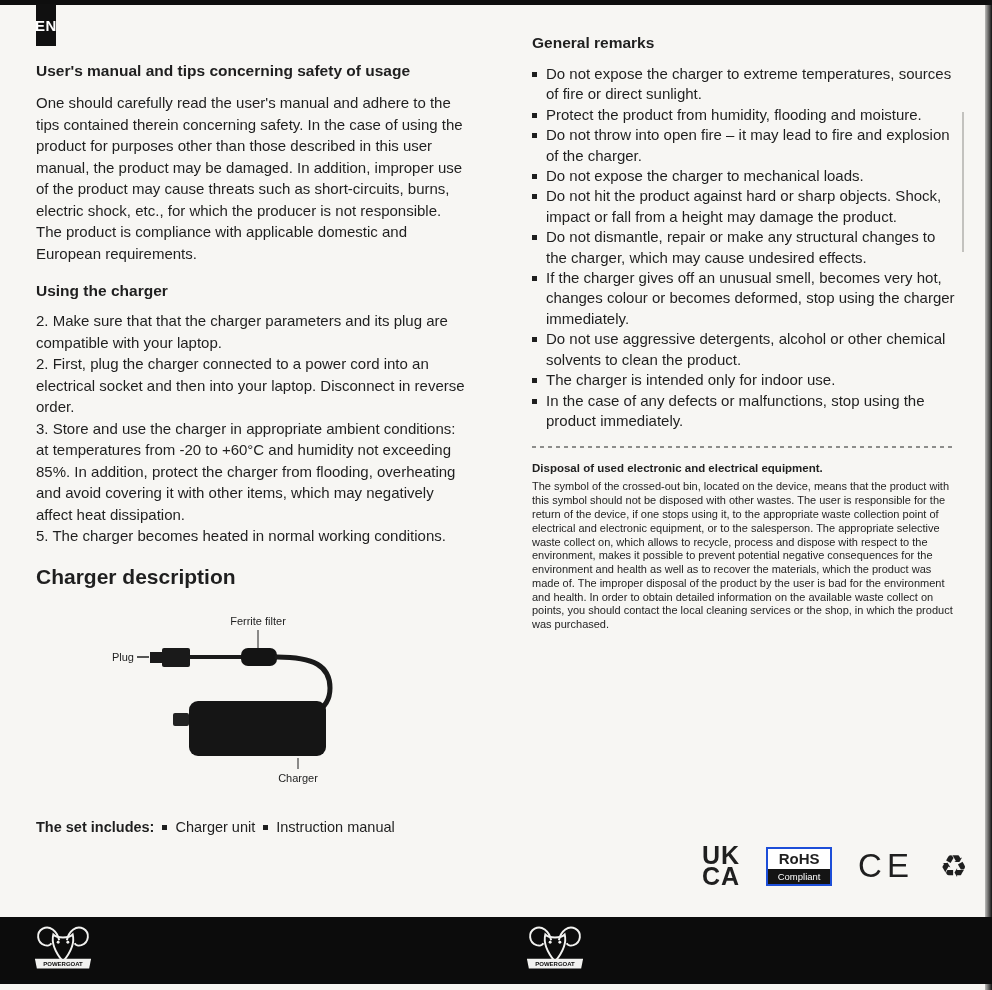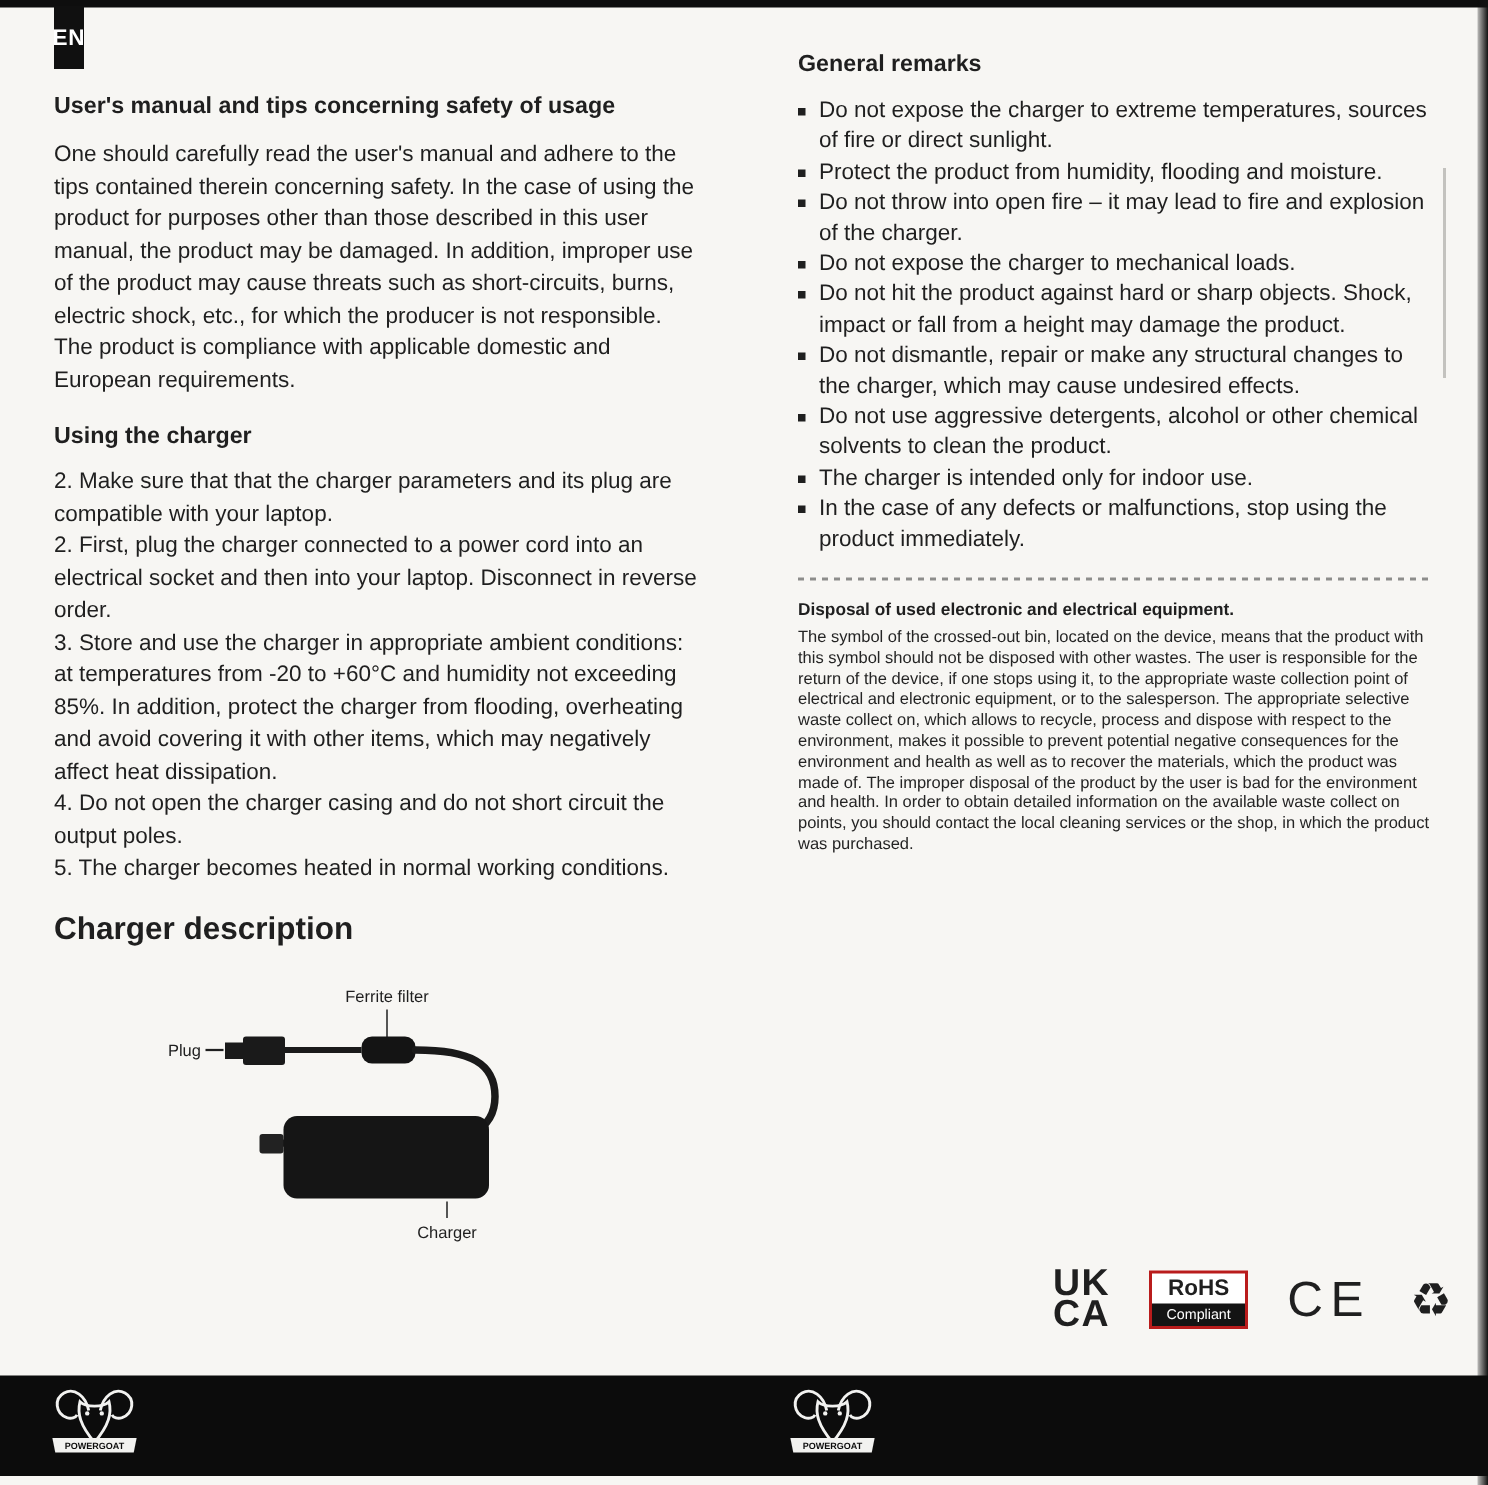--- a/index.html
+++ b/index.html
@@ -40,21 +40,21 @@
   .disposal-h{font-size:11.5px;font-weight:bold;margin:14px 0 6px 0;}
   .disposal-b{font-size:11px;line-height:13.8px;margin:0;color:#242424;}
 
   .set-row{margin-top:16px;font-size:14.5px;display:flex;align-items:center;gap:8px;}
   .set-label{font-weight:bold;}
   .set-row .sq{margin-top:1px;}
 
   
   .marks{position:absolute;left:702px;top:845px;display:flex;align-items:center;gap:26px;}
   .ukca{font-weight:bold;font-size:25px;line-height:21px;letter-spacing:1px;}
-  .rohs{border:2px solid #b91c1c;width:62px;text-align:center;background:#fff;}
+  .rohs{border:2px solid #1d4ed8;width:62px;text-align:center;background:#fff;}
   .rohs-top{font-weight:bold;font-size:15px;padding:1px 0 2px 0;}
   .rohs-bot{background:#141414;color:#fff;font-size:9.5px;padding:2px 0;}
   .ce{font-size:33px;letter-spacing:5px;font-weight:500;}
   .recycle{font-size:31px;line-height:31px;}
 
   
   .footer-band{position:absolute;left:0;top:917px;width:992px;height:67px;background:#0c0c0c;}
   .logo{position:absolute;top:5px;}
   .logo1{left:32px;}
   .logo2{left:524px;}
@@ -71,21 +71,20 @@
   <div class="en-badge">EN</div>
 
   <div class="col-left">
     <h2 class="h-main">User's manual and tips concerning safety of usage</h2>
     <p class="body-text">One should carefully read the user's manual and adhere to the tips contained therein concerning safety. In the case of using the product for purposes other than those described in this user manual, the product may be damaged. In addition, improper use of the product may cause threats such as short-circuits, burns, electric shock, etc., for which the producer is not responsible. The product is compliance with applicable domestic and European requirements.</p>
 
     <h2 class="h-sub">Using the charger</h2>
     <p class="num-item">2. Make sure that that the charger parameters and its plug are compatible with your laptop.</p>
     <p class="num-item">2. First, plug the charger connected to a power cord into an electrical socket and then into your laptop. Disconnect in reverse order.</p>
     <p class="num-item">3. Store and use the charger in appropriate ambient conditions: at temperatures from -20 to +60°C and humidity not exceeding 85%. In addition, protect the charger from flooding, overheating and avoid covering it with other items, which may negatively affect heat dissipation.</p>
-    <p class="num-item">4. Do not open the charger casing and do not short circuit the output poles.</p>
     <p class="num-item">5. The charger becomes heated in normal working conditions.</p>
 
     <h2 class="h-desc">Charger description</h2>
 
     <svg width="432" height="190" viewBox="0 0 432 190">
 
       <text x="222" y="16" text-anchor="middle" font-size="11" fill="#1f1f1f">Ferrite filter</text>
       <line x1="222" y1="21" x2="222" y2="40" stroke="#1f1f1f" stroke-width="1"></line>
 
       <text x="98" y="52" text-anchor="end" font-size="11" fill="#1f1f1f">Plug</text>
@@ -100,20 +99,27 @@
 
       <path d="M241 48 C278 48 294 57 294 79 C294 103 274 109 236 111 C204 113 172 108 154 110" fill="none" stroke="#1a1a1a" stroke-width="5" stroke-linecap="round"></path>
 
       <rect x="137" y="104" width="16" height="13" rx="2" fill="#222"></rect>
       <rect x="153" y="92" width="137" height="55" rx="9" fill="#151515"></rect>
 
       <line x1="262" y1="149" x2="262" y2="160" stroke="#1f1f1f" stroke-width="1"></line>
       <text x="262" y="173" text-anchor="middle" font-size="11" fill="#1f1f1f">Charger</text>
     </svg>
 
+    <div class="set-row">
+      <span class="set-label">The set includes:</span>
+      <span class="sq"></span>
+      <span>Charger unit</span>
+      <span class="sq"></span>
+      <span>Instruction manual</span>
+    </div>
   </div>
 
   <div class="col-right">
     <h2 class="h-main">General remarks</h2>
 
     <div class="bullet-row">
         <span class="sq"></span>
         <span class="bt">Do not expose the charger to extreme temperatures, sources of fire or direct sunlight.</span>
       </div>
     <div class="bullet-row">
@@ -128,20 +134,24 @@
         <span class="sq"></span>
         <span class="bt">Do not expose the charger to mechanical loads.</span>
       </div>
     <div class="bullet-row">
         <span class="sq"></span>
         <span class="bt">Do not hit the product against hard or sharp objects. Shock, impact or fall from a height may damage the product.</span>
       </div>
     <div class="bullet-row">
         <span class="sq"></span>
         <span class="bt">Do not dismantle, repair or make any structural changes to the charger, which may cause undesired effects.</span>
+      </div>
+    <div class="bullet-row">
+        <span class="sq"></span>
+        <span class="bt">If the charger gives off an unusual smell, becomes very hot, changes colour or becomes deformed, stop using the charger immediately.</span>
       </div>
     <div class="bullet-row">
         <span class="sq"></span>
         <span class="bt">Do not use aggressive detergents, alcohol or other chemical solvents to clean the product.</span>
       </div>
     <div class="bullet-row">
         <span class="sq"></span>
         <span class="bt">The charger is intended only for indoor use.</span>
       </div>
     <div class="bullet-row">

